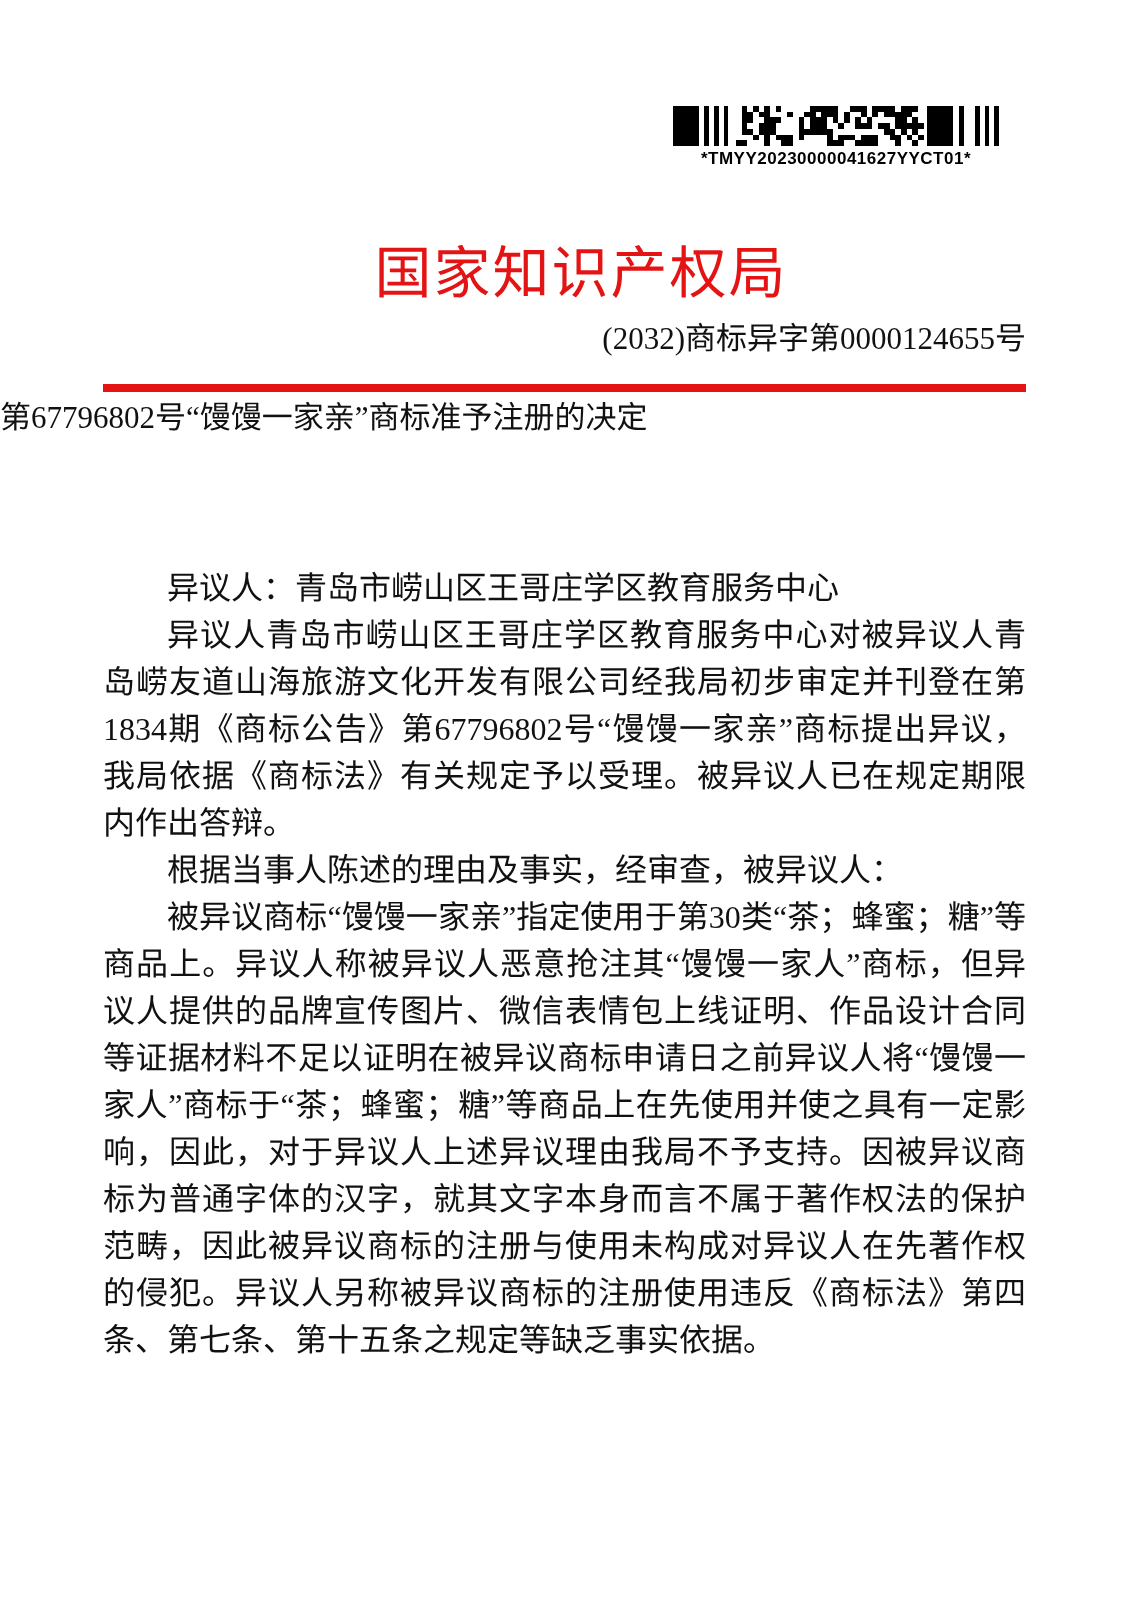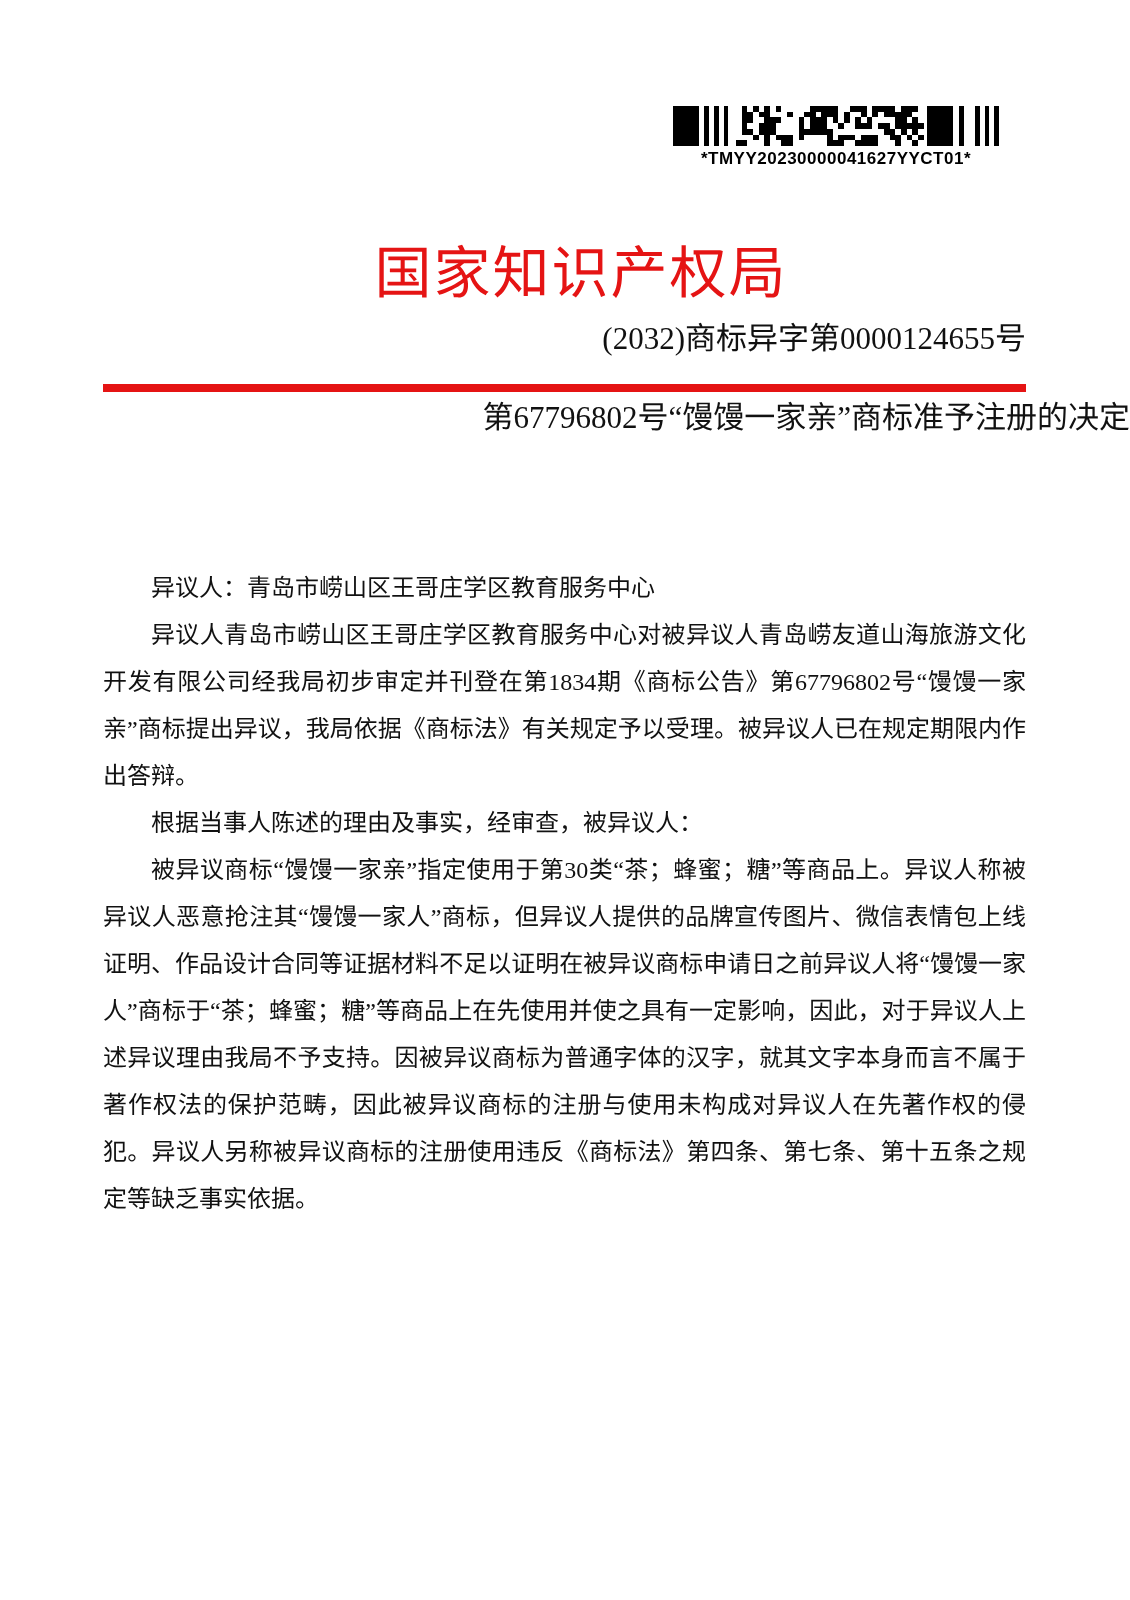--- a/index.html
+++ b/index.html
@@ -60,31 +60,31 @@
     color:#111;
     white-space:nowrap;
   }
   .rule{
     position:absolute;top:384px;left:103px;width:923px;height:8px;
     background:var(--accent,#e51414);
   }
   .doc-title{
     position:absolute;top:398px;left:0;width:100%;
     margin:0;
-    text-align:right;
+    text-align:left;
     font-size:31px;
     line-height:40px;
     font-weight:normal;
     color:#111;
   }
 
   
   .content{
     position:absolute;top:565px;left:103px;width:923px;
-    font-size:24px;
+    font-size:32px;
     line-height:47px;
     text-align:justify;
     color:#111;
   }
   .content p{margin:0;text-indent:2em;}
 </style>
 </head>
 <body>
 
 <div class="page">

